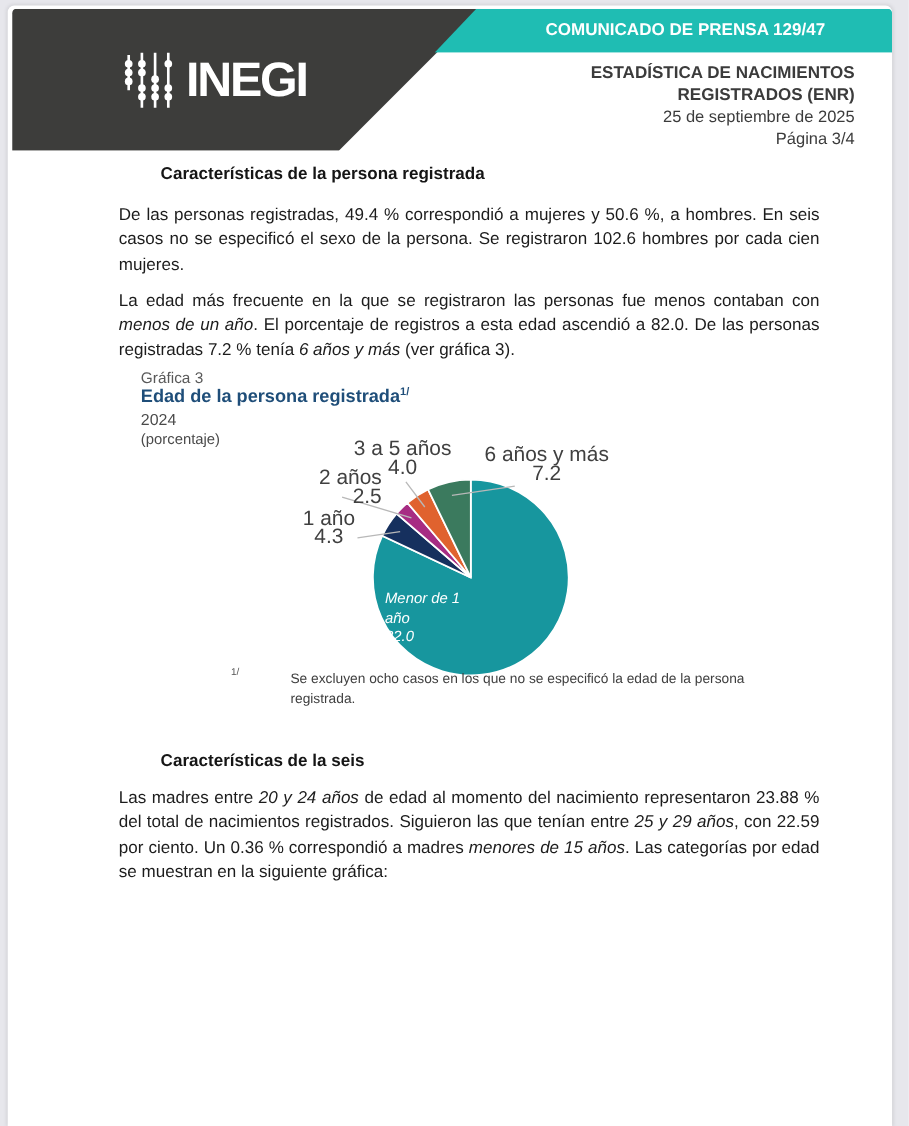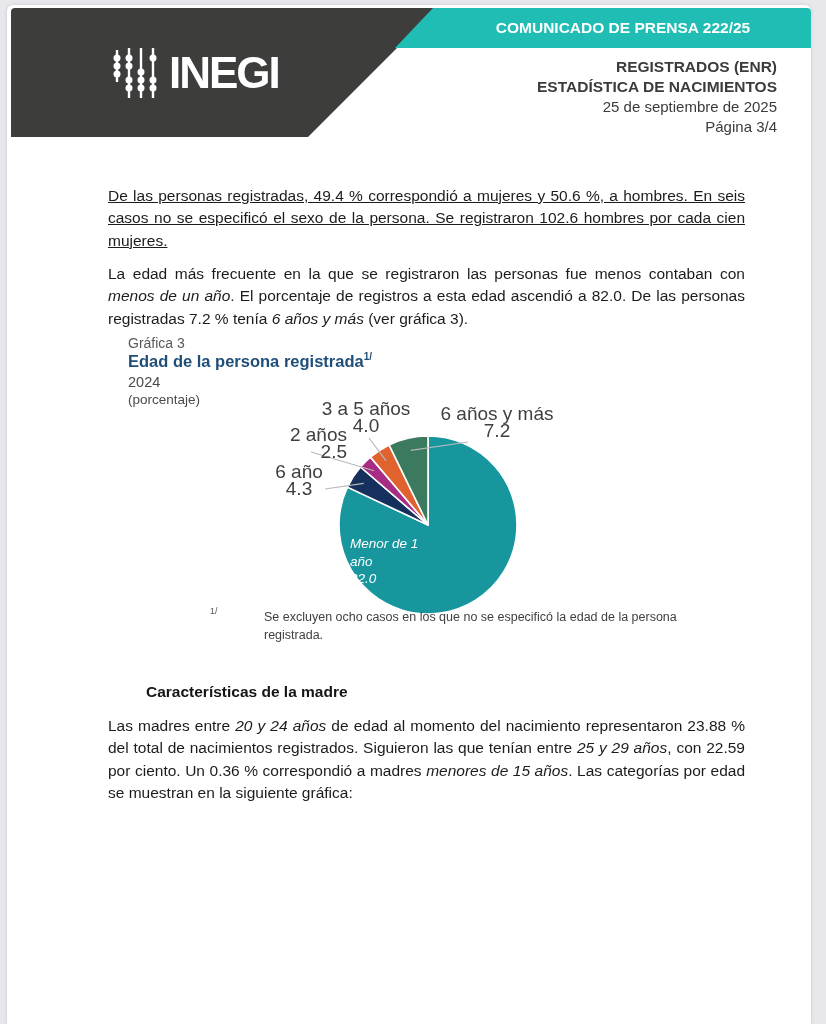--- a/index.html
+++ b/index.html
@@ -71,31 +71,32 @@
             <circle cx="42" cy="12" r="3.5"></circle>
               <circle cx="42" cy="34" r="3.5"></circle>
               <circle cx="42" cy="42" r="3.5"></circle>
           </g>
         </svg>
         <span class="logo-text">INEGI</span>
       </div>
     </div>
 
     <div class="banner">
-      <span>COMUNICADO DE PRENSA 222/25</span>
+      <span>COMUNICADO DE PRENSA 129/47</span>
     </div>
 
     <div class="header-info">
+      <div class="hi-bold">ESTADÍSTICA DE NACIMIENTOS</div>
       <div class="hi-bold">REGISTRADOS (ENR)</div>
-      <div class="hi-bold">ESTADÍSTICA DE NACIMIENTOS</div>
       <div class="hi-reg">25 de septiembre de 2025</div>
       <div class="hi-reg">Página 3/4</div>
     </div>
 
-    <p class="para" style="top:180px;text-decoration:underline;"><span>De las personas registradas, 49.4 % correspondió a mujeres y 50.6 %, a hombres. En seis casos no se especificó el sexo de la persona. Se registraron 102.6 hombres por cada cien mujeres.</span></p>
+    <h1 class="sec-heading" style="top:145px;">Características de la persona registrada</h1>
+    <p class="para" style="top:180px;"><span>De las personas registradas, 49.4 % correspondió a mujeres y 50.6 %, a hombres. En seis casos no se especificó el sexo de la persona. Se registraron 102.6 hombres por cada cien mujeres.</span></p>
     <p class="para" style="top:258px;"><span>La edad más frecuente en la que se registraron las personas fue menos contaban con </span><i>menos de un año</i><span>. El porcentaje de registros a esta edad ascendió a 82.0. De las personas registradas 7.2 % tenía </span><i>6 años y más</i><span> (ver gráfica 3).</span></p>
 
     <div class="chart-pretitle">Gráfica 3</div>
     <div class="chart-title"><span>Edad de la persona registrada</span><sup>1/</sup></div>
     <div class="chart-subtitle">2024</div>
     <div class="chart-unit">(porcentaje)</div>
 
     <svg id="pie-svg" viewBox="0 0 804 1019">
         <path d="M 421 520 L 421 431 A 89 89 0 1 1 340.47039233052425 482.1056430507085 Z" fill="#17969e" stroke="#ffffff" stroke-width="1.6"></path>
         <path d="M 421 520 L 340.47039233052425 482.1056430507085 A 89 89 0 0 1 353.50578953930375 461.9867984482218 Z" fill="#16305e" stroke="#ffffff" stroke-width="1.6"></path>
@@ -104,30 +105,30 @@
         <line x1="304" y1="447" x2="367.0483428992517" y2="465.70828519853814" stroke="#b8b8b8" stroke-width="1.2"></line>
         <path d="M 421 520 L 363.41201942031944 452.1426165199811 A 89 89 0 0 1 382.0966967680669 439.952932610593 Z" fill="#e0622e" stroke="#ffffff" stroke-width="1.6"></path>
         <line x1="362" y1="433" x2="379.178976700959" y2="455.8956038151745" stroke="#b8b8b8" stroke-width="1.2"></line>
         <path d="M 421 520 L 382.0966967680669 439.952932610593 A 89 89 0 0 1 421 431 Z" fill="#3b7a5e" stroke="#ffffff" stroke-width="1.6"></path>
         <line x1="461" y1="437" x2="403.8343159569343" y2="445.4097131569154" stroke="#b8b8b8" stroke-width="1.2"></line>
       </svg>
 
     <sup class="fn-marker">1/</sup>
     <div class="fn-text">Se excluyen ocho casos en los que no se especificó la edad de la persona registrada.</div>
 
-    <h2 class="sec-heading" style="top:678px;">Características de la madre</h2>
+    <h2 class="sec-heading" style="top:678px;">Características de la seis</h2>
     <p class="para" style="top:710px;"><span>Las madres entre </span><i>20 y 24 años</i><span> de edad al momento del nacimiento representaron 23.88 % del total de nacimientos registrados. Siguieron las que tenían entre </span><i>25 y 29 años</i><span>, con 22.59 por ciento. Un 0.36 % correspondió a madres </span><i>menores de 15 años</i><span>. Las categorías por edad se muestran en la siguiente gráfica:</span></p>
 
   <div class="pie-inner-label" style="left: 418px; top: 530px;">
         <div>Menor de 1</div>
         <div>año</div>
         <div>82.0</div>
       </div>
       <div class="pie-ext-label" style="left: 292px; top: 459px; color: rgb(64, 64, 64);">
-        <div>6 año</div>
+        <div>1 año</div>
         <div>4.3</div>
       </div>
       <div class="pie-ext-label" style="left: 275px; top: 422px; color: rgb(64, 64, 64); text-align: right;">
         <div>2 años</div>
         <div>2.5</div>
       </div>
       <div class="pie-ext-label" style="left: 359px; top: 396px; color: rgb(64, 64, 64);">
         <div>3 a 5 años</div>
         <div>4.0</div>
       </div>

